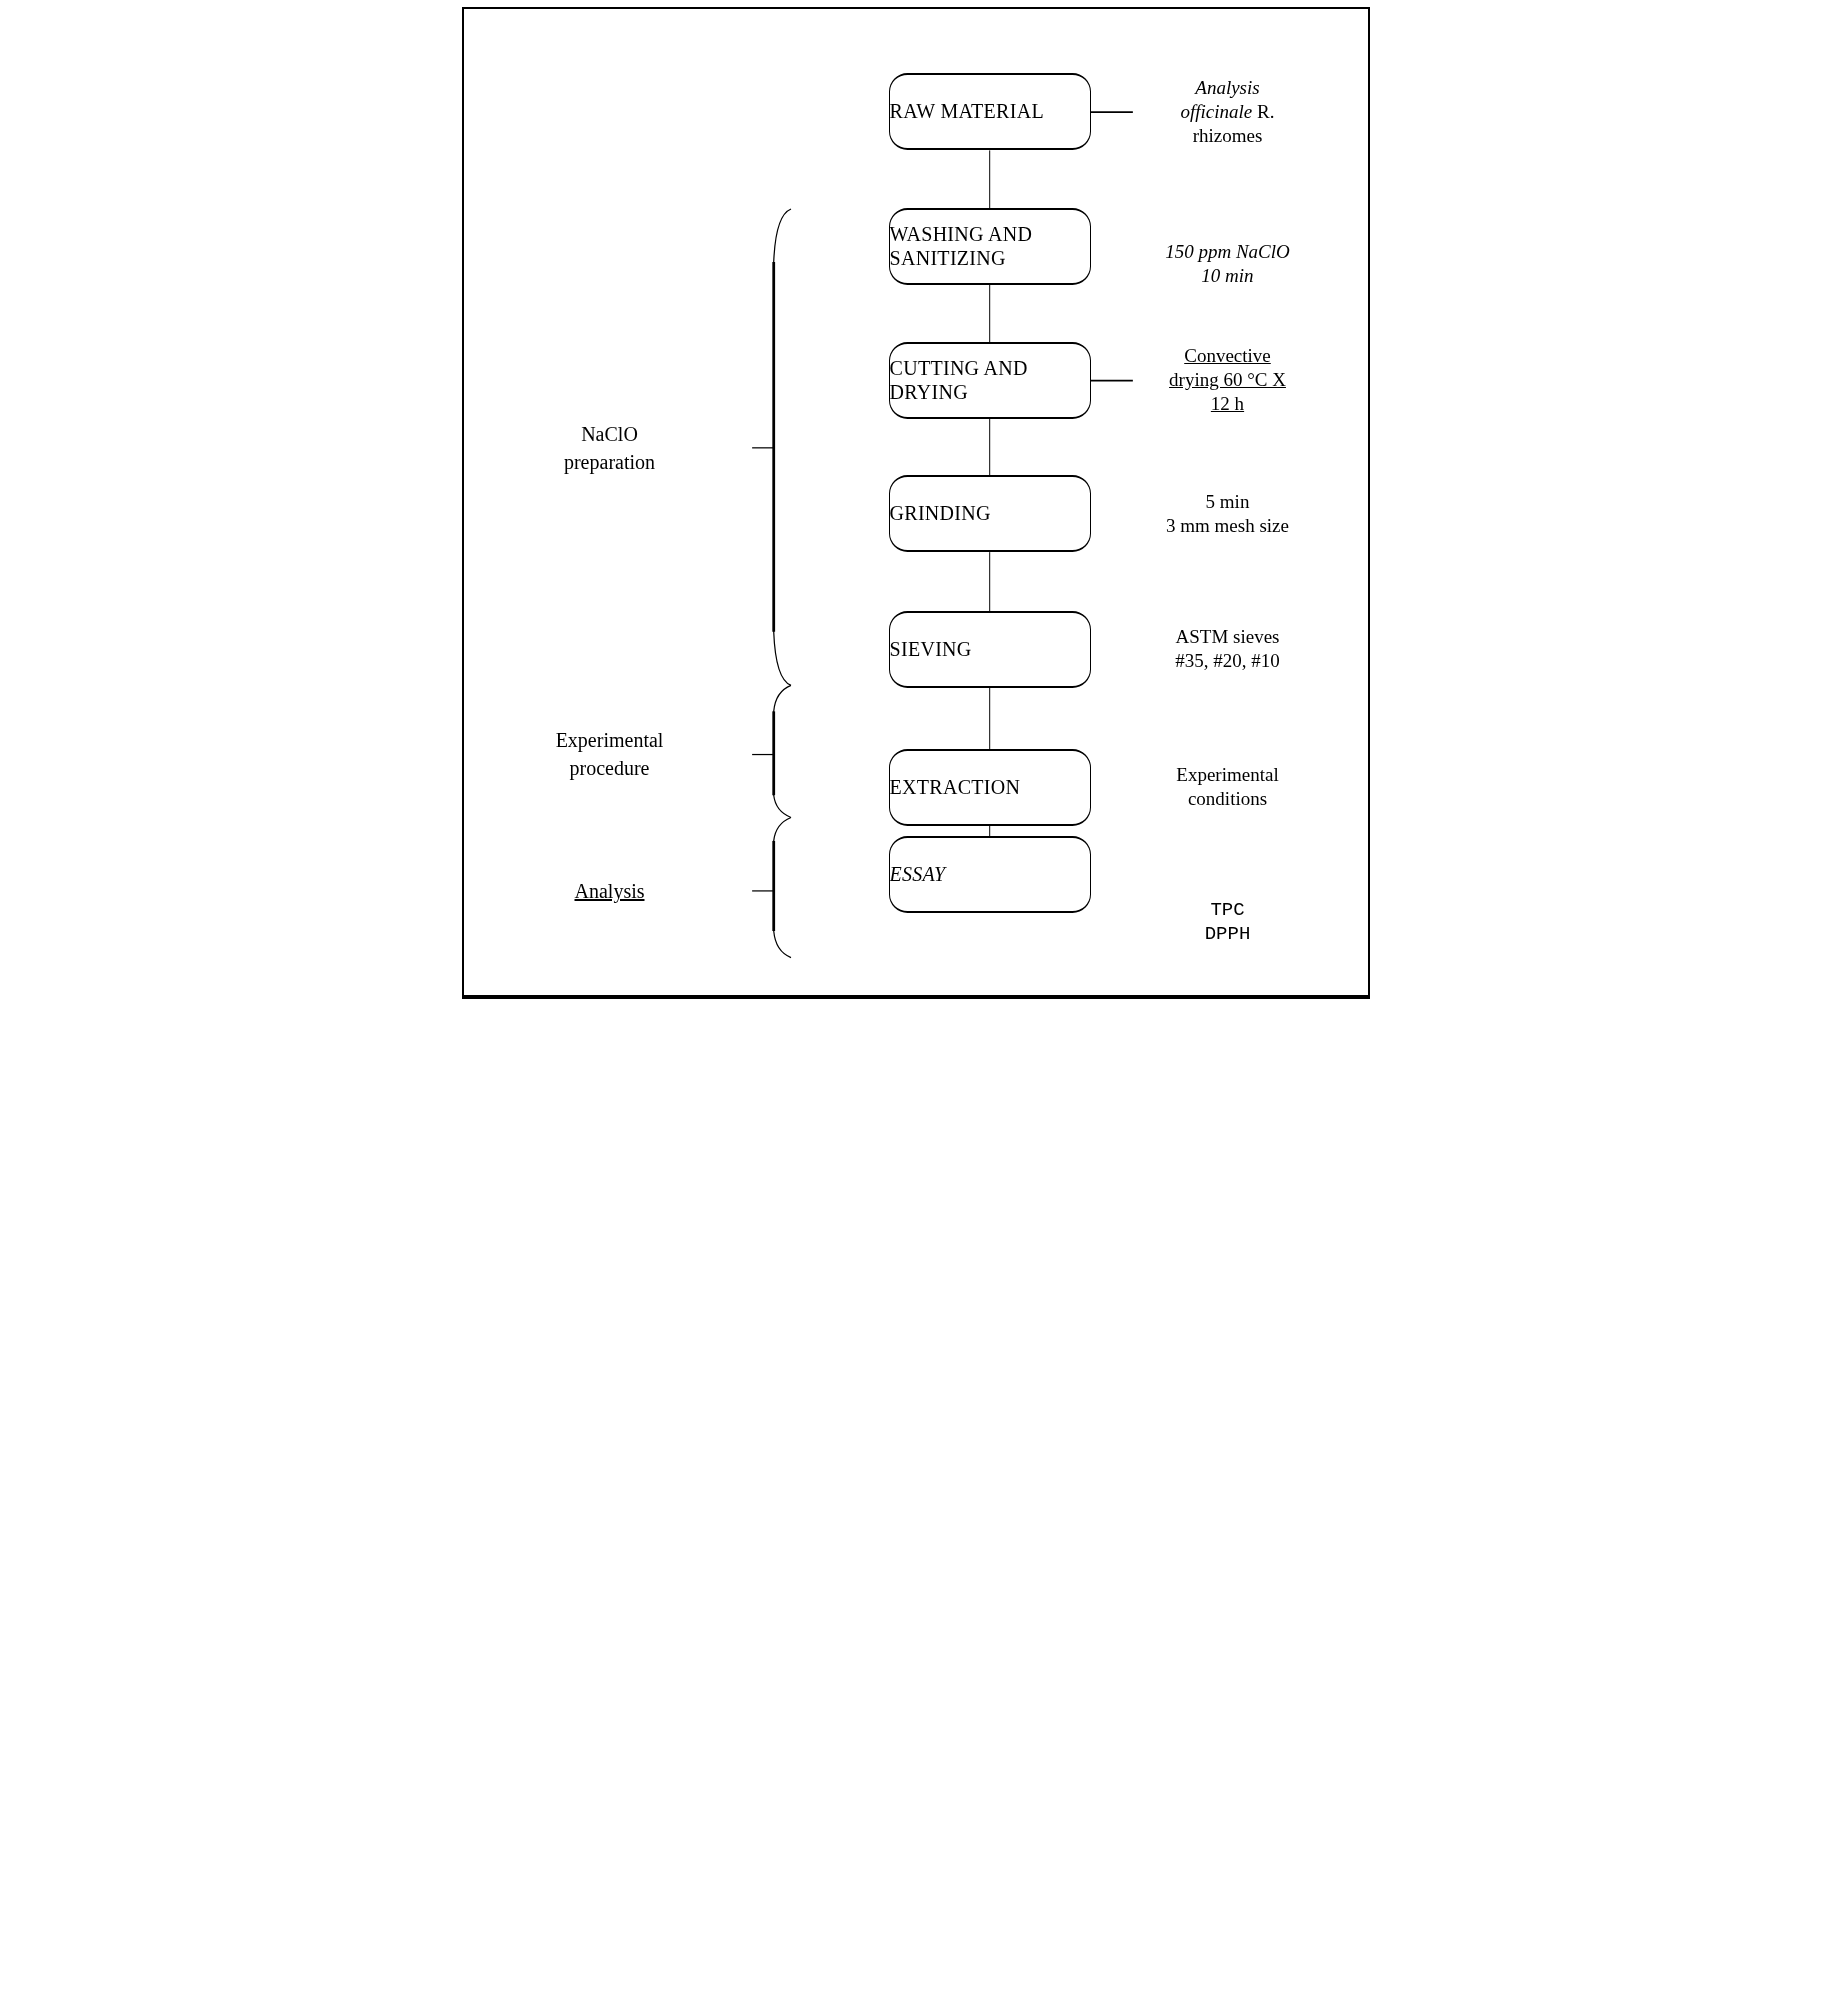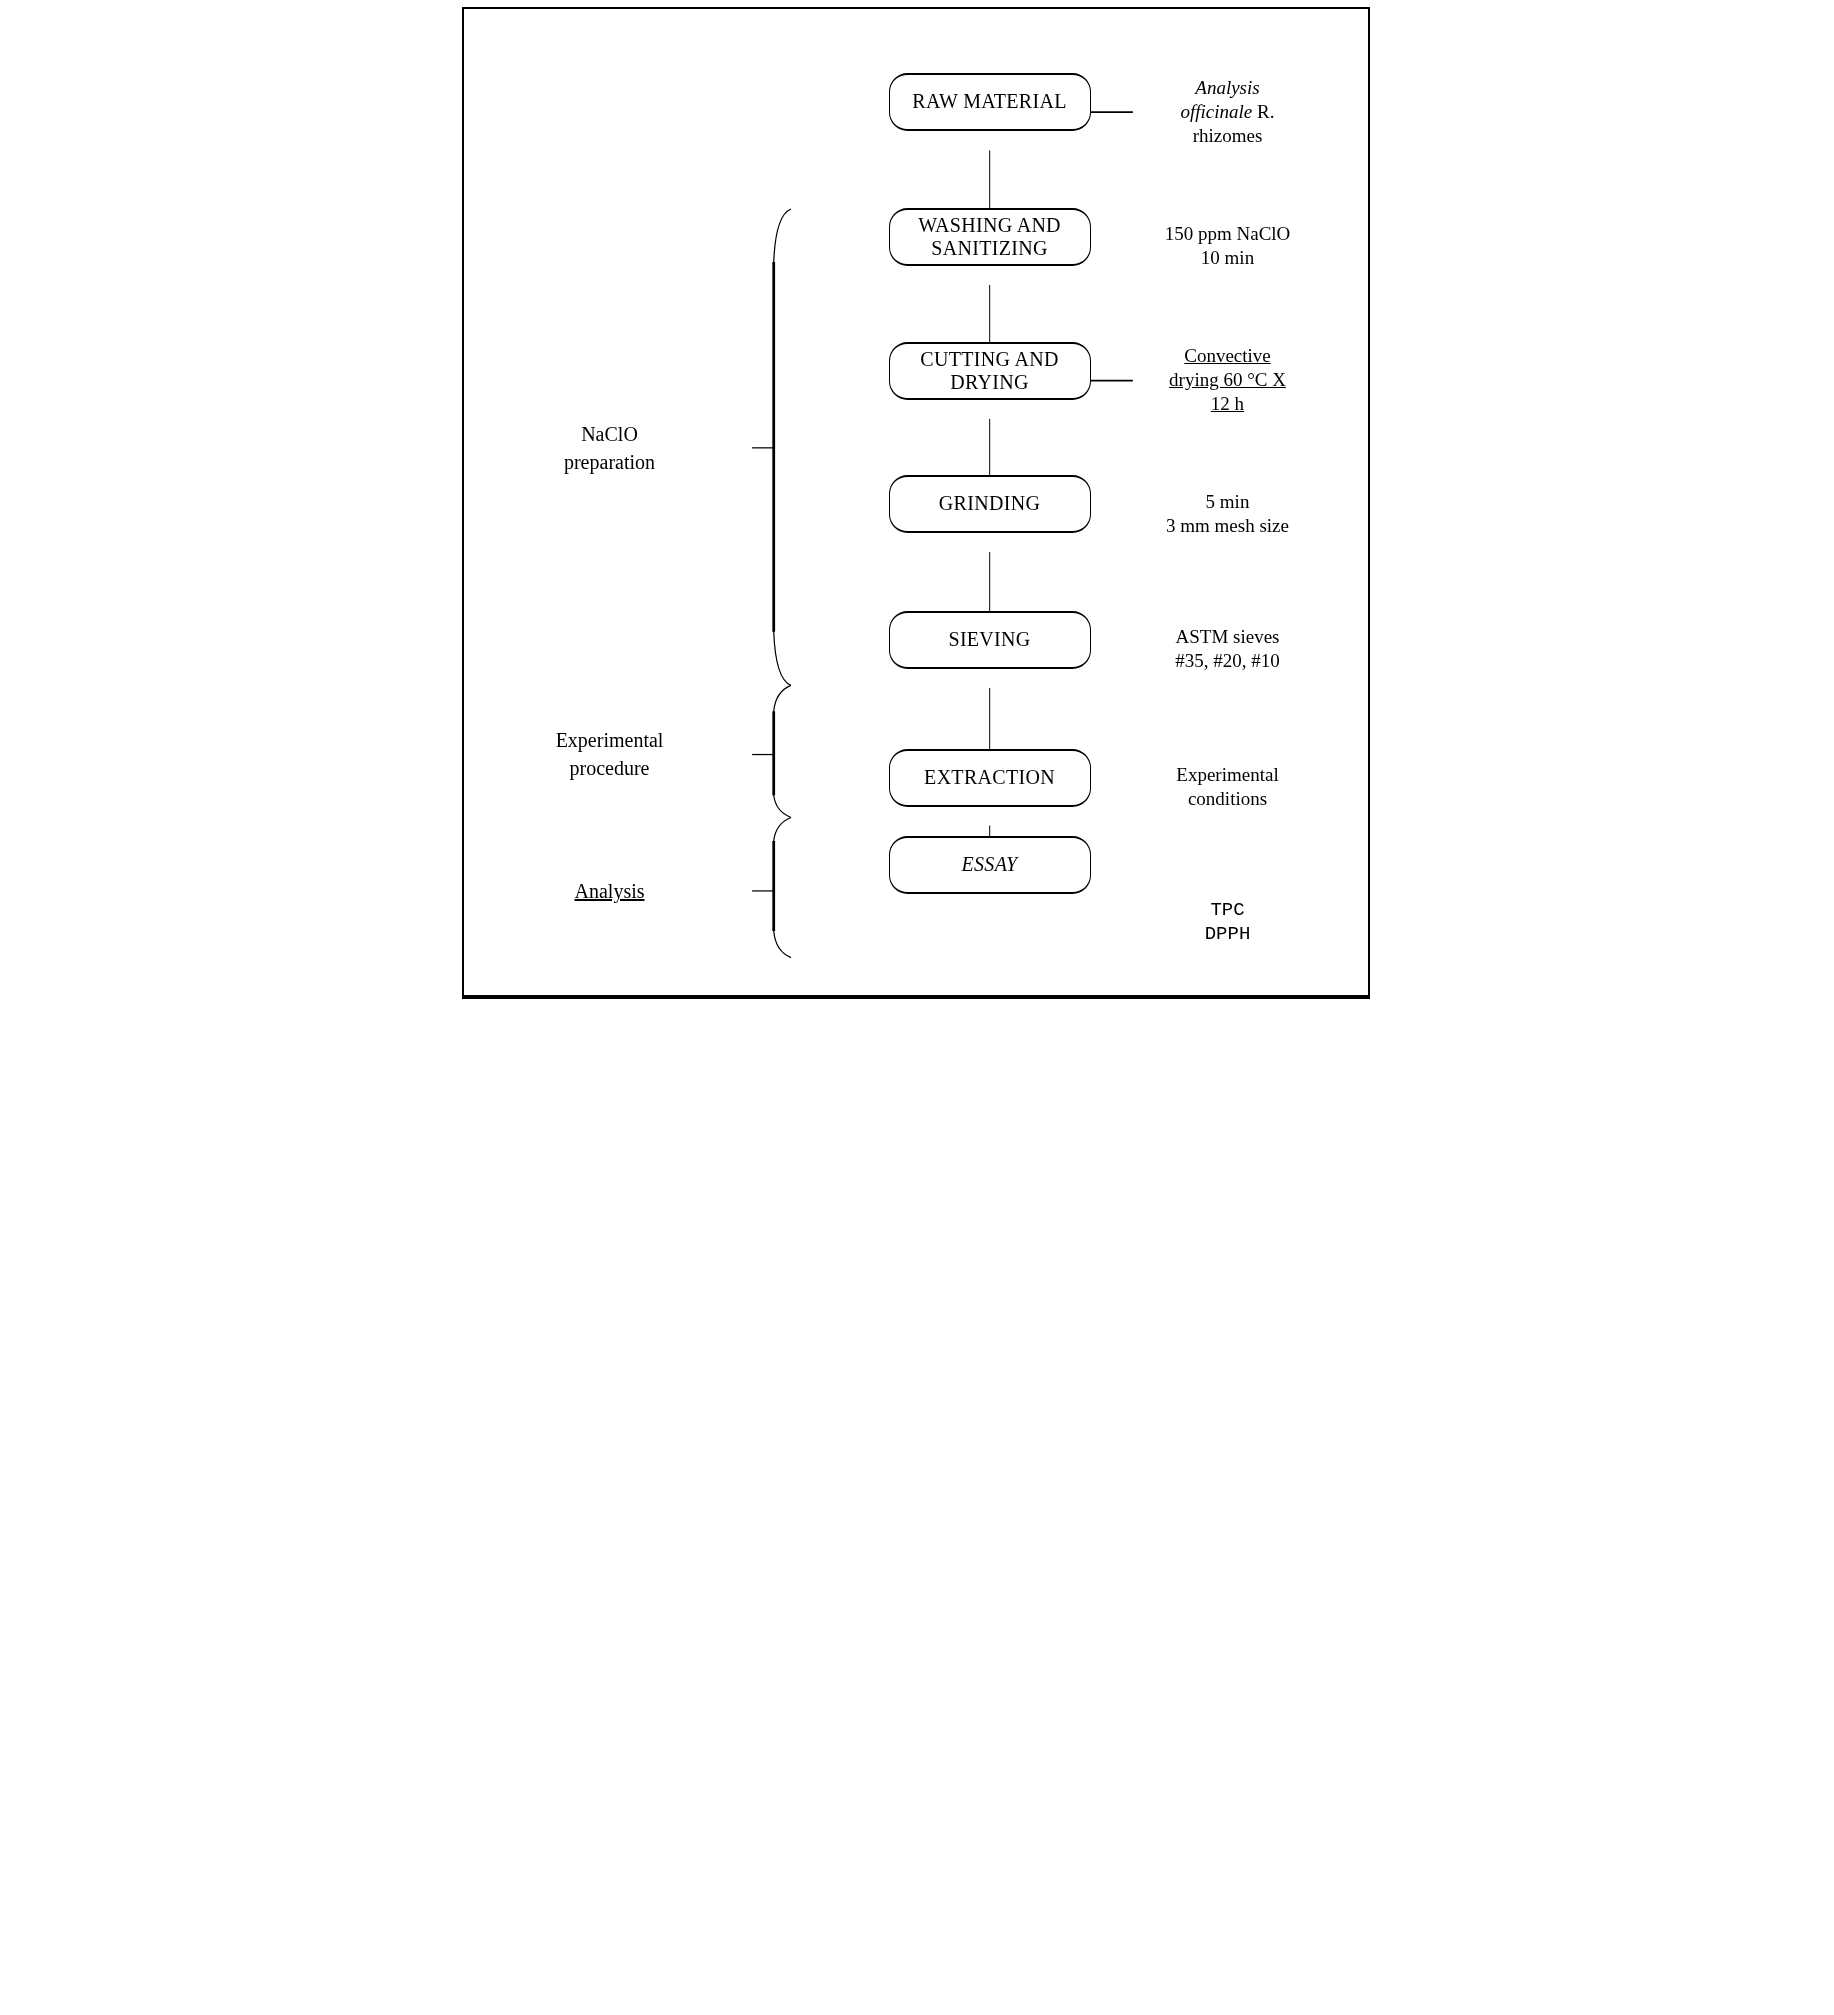--- a/index.html
+++ b/index.html
@@ -30,28 +30,28 @@
     position: absolute;
     left: 0;
     top: 0;
     width: 917px;
     height: 1008px;
   }
   .step-box {
     position: absolute;
     left: 430px;
     width: 202px;
-    height: 58px;
+    height: 77px;
     background: #ffffff;
     border: solid #000000;
     border-width: 2.5px 1.9px;
     border-radius: 18.5px;
     display: flex;
     flex-direction: column;
-    align-items: center;
+    align-items: flex-start;
     justify-content: center;
     box-sizing: border-box;
   }
   .step-line {
     font-size: 20px;
     line-height: 23.5px;
     text-align: center;
     letter-spacing: 0.3px;
     white-space: nowrap;
   }
@@ -111,21 +111,21 @@
       </div>
       <div class="annotation" style="top: 112px;">
         <div class="annotation-line"><span class="it">Analysis</span></div>
         <div class="annotation-line"><span class="it">officinale</span><span> R.</span></div>
         <div class="annotation-line"><span>rhizomes</span></div>
       </div>
       <div class="step-box" style="top: 208px;">
         <div class="step-line">WASHING AND</div>
         <div class="step-line">SANITIZING</div>
       </div>
-      <div class="annotation" style="top: 246px;">
+      <div class="annotation" style="top: 264px; font-style: italic;">
         <div class="annotation-line"><span>150 ppm NaClO</span></div>
         <div class="annotation-line"><span>10 min</span></div>
       </div>
       <div class="step-box" style="top: 342px;">
         <div class="step-line">CUTTING AND</div>
         <div class="step-line">DRYING</div>
       </div>
       <div class="annotation" style="top: 380px; text-decoration: underline;">
         <div class="annotation-line"><span>Convective</span></div>
         <div class="annotation-line"><span>drying 60 °C X</span></div>

